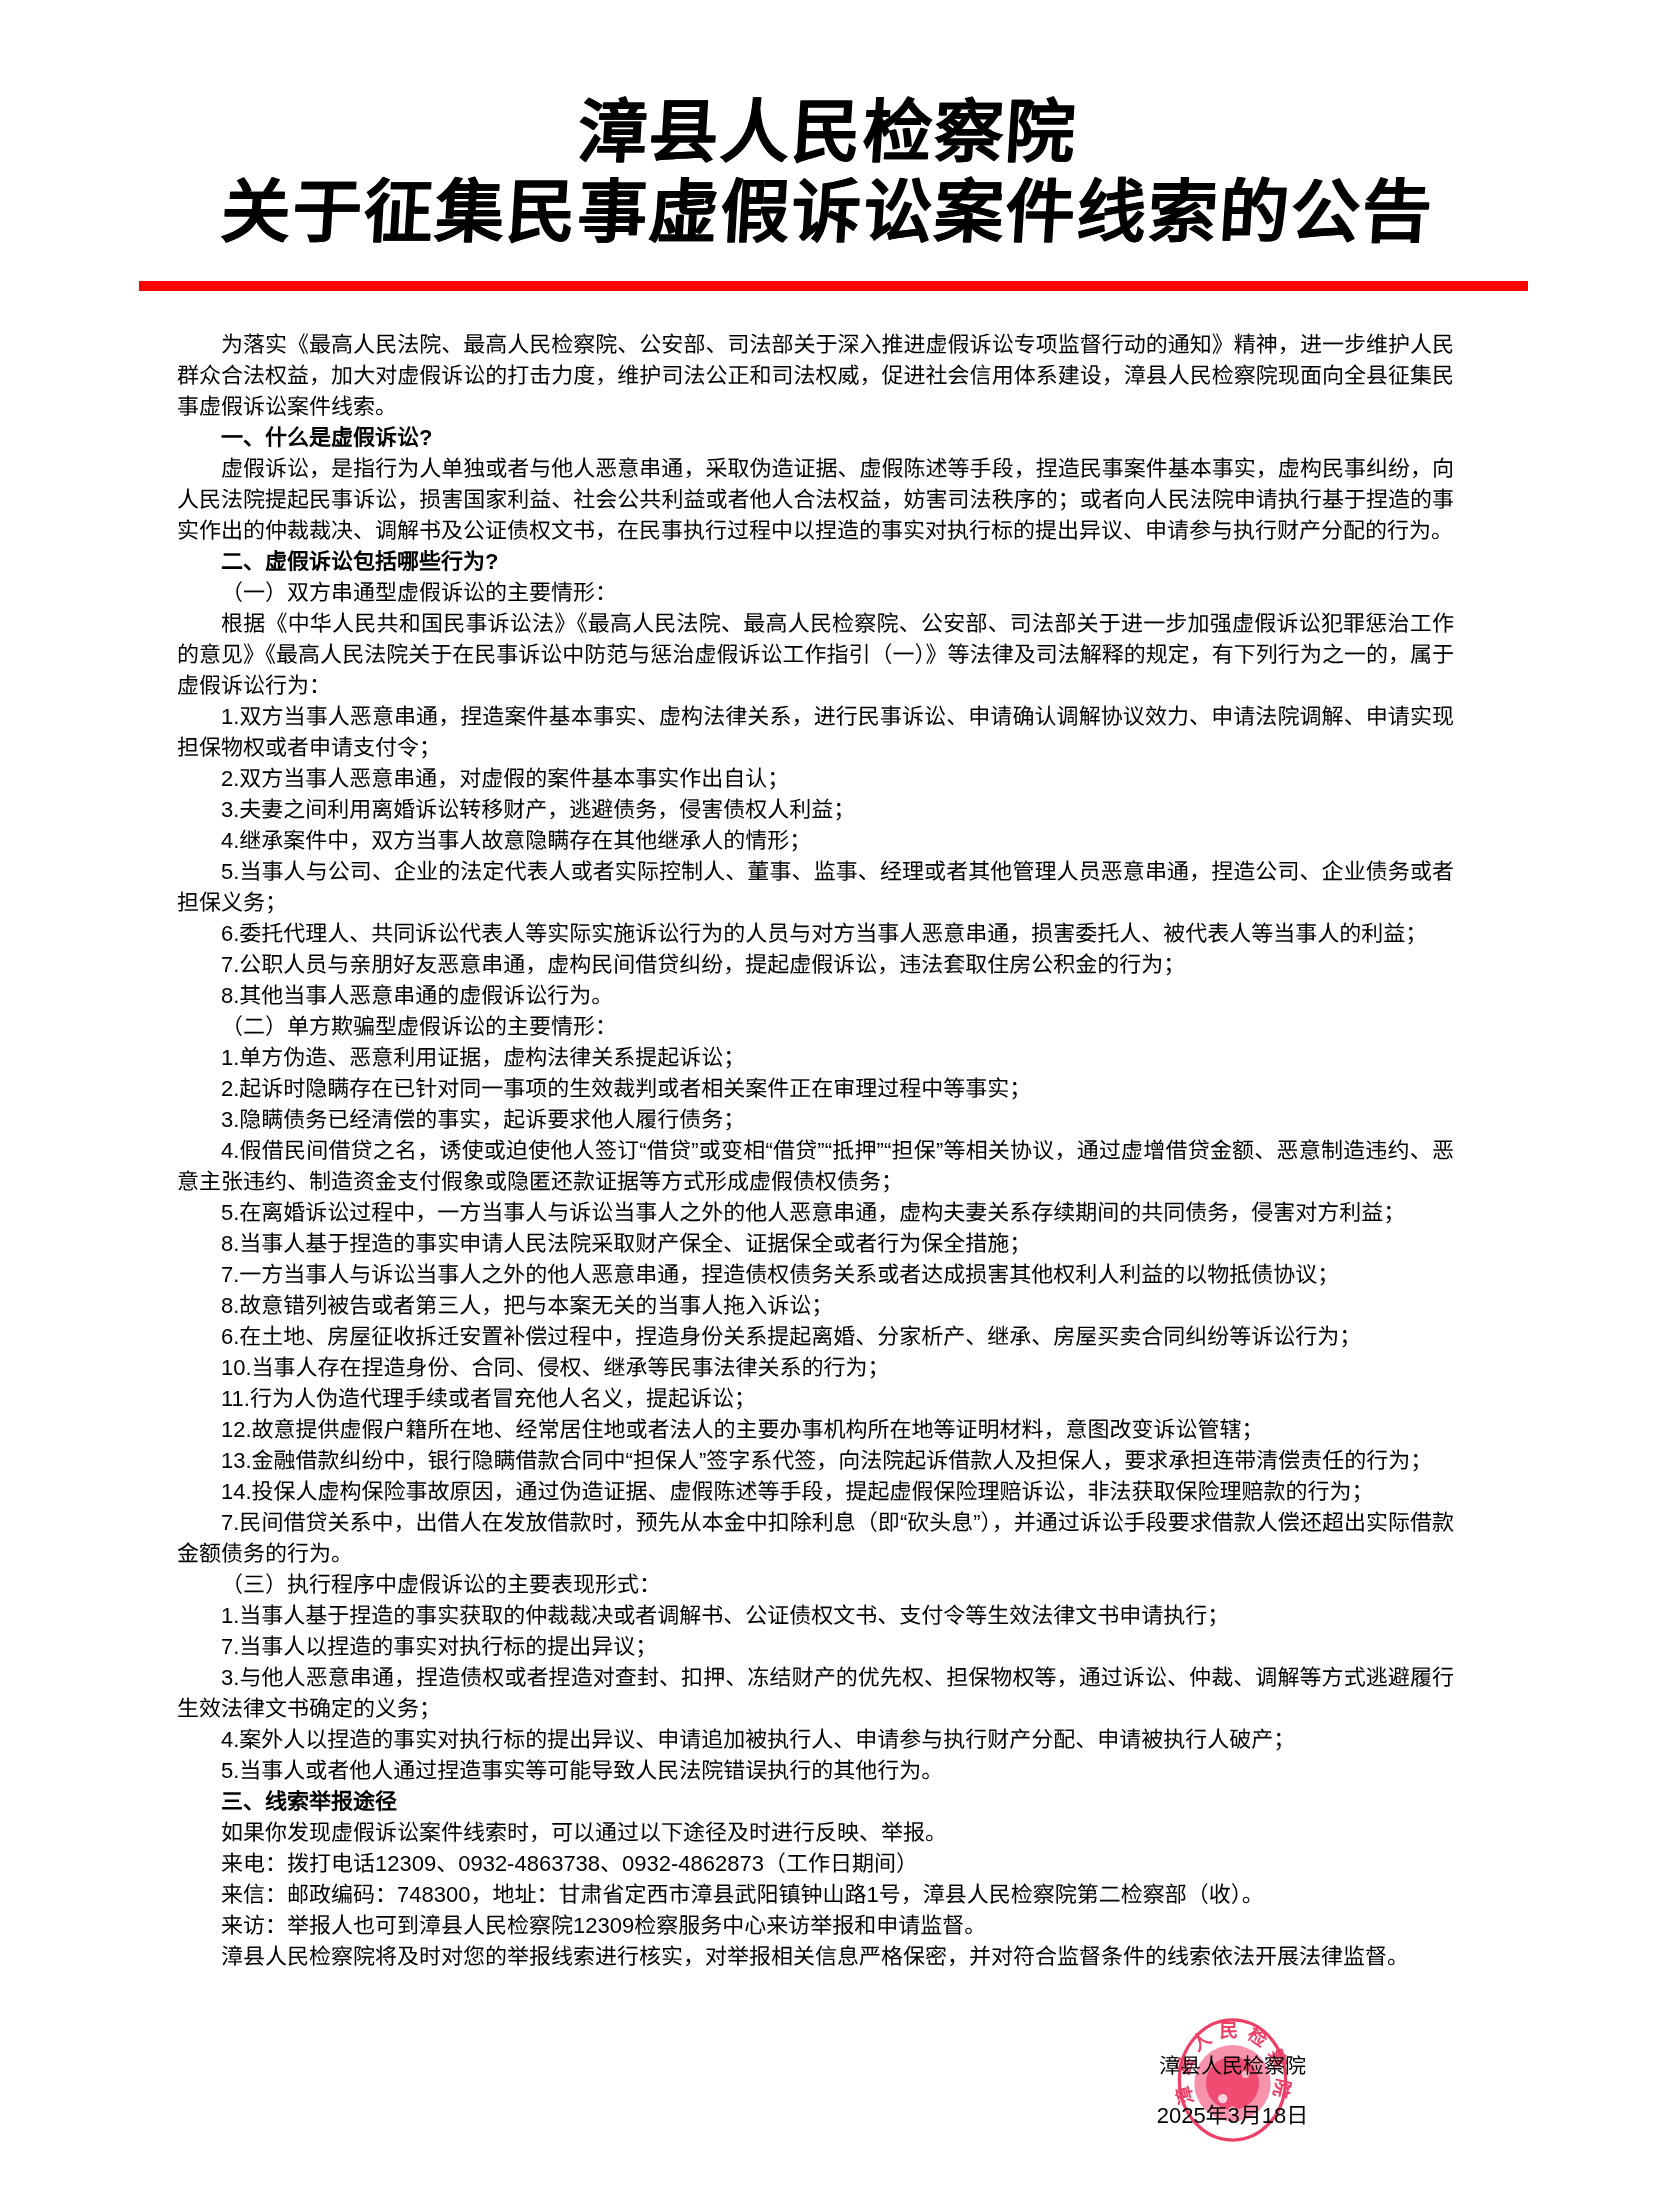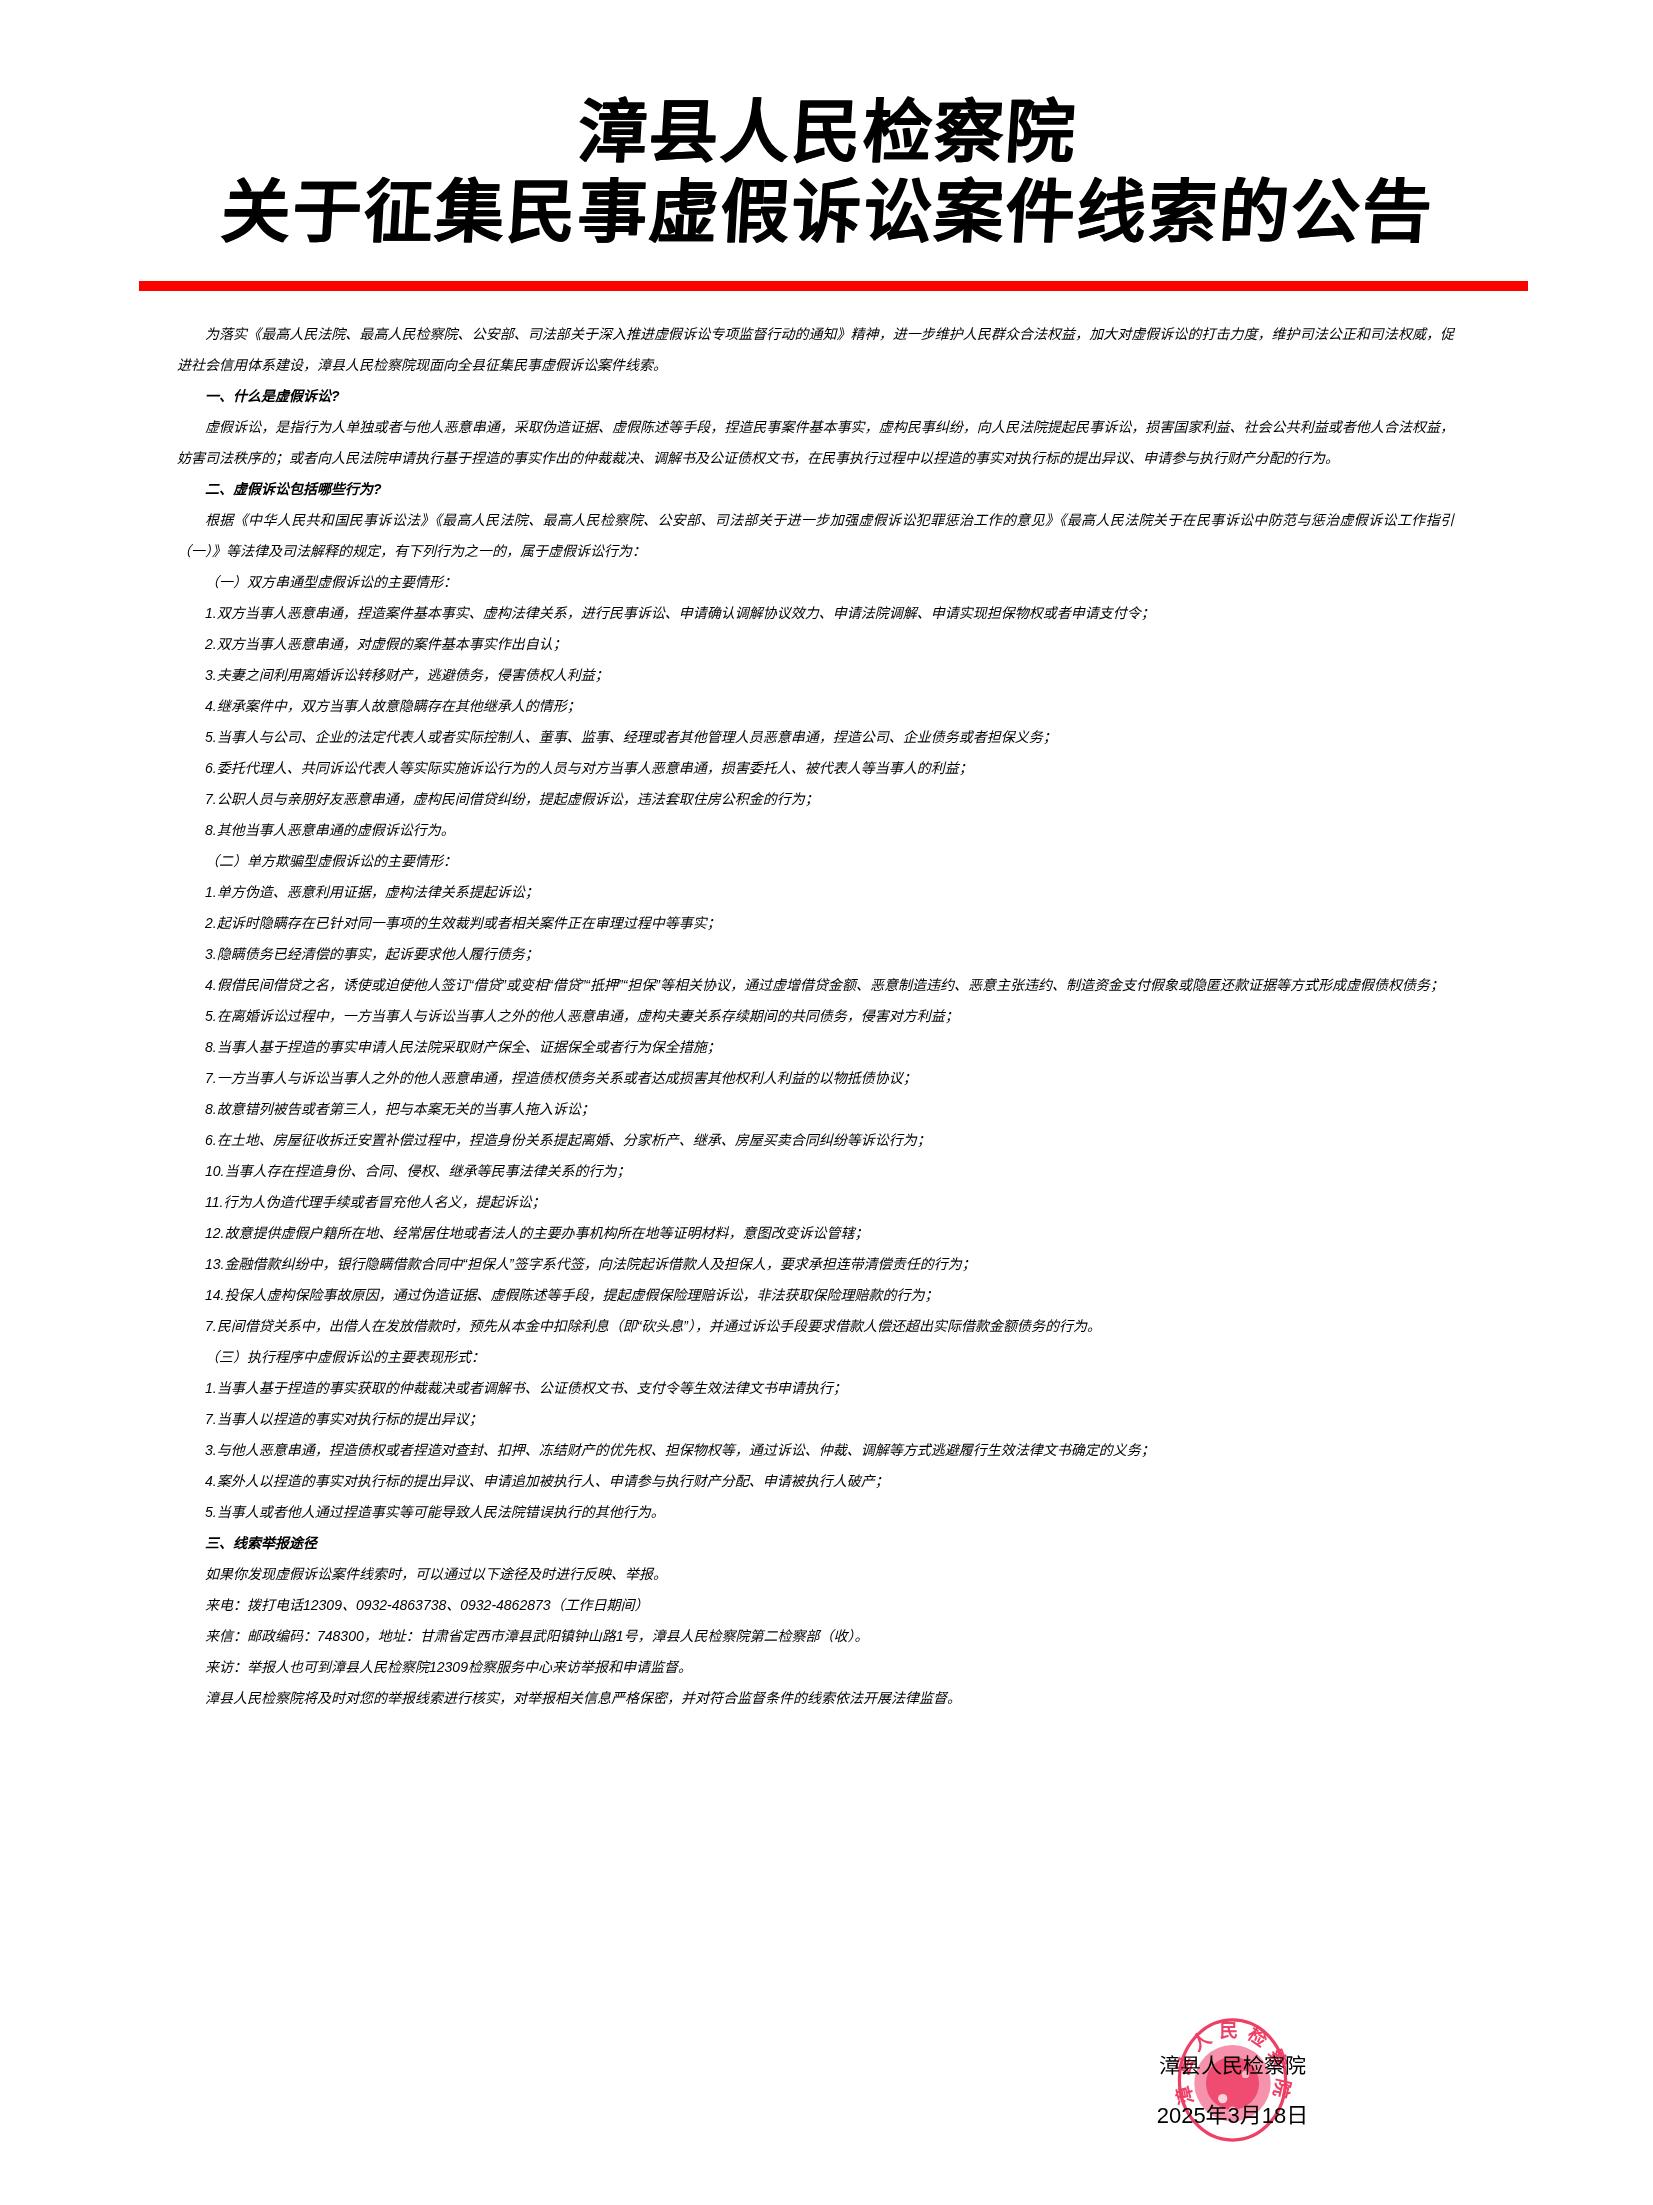--- a/index.html
+++ b/index.html
@@ -26,25 +26,24 @@
 
   
   .rule {
     width: 1389px; height: 10.3px;
     margin: 27.5px 0 0 139px;
     background: #fe0000;
   }
 
   
   .doc-body {
-    margin: 28px 200px 0 177px;
-    font-size: 14px;
+    margin: 38px 200px 0 177px;
+    font-size: 22px;
     line-height: 31px;
     text-align: justify;
-    font-style: italic;
   }
   .doc-body p { margin: 0; text-indent: 2em; }
   .doc-body p.h { font-weight: bold; }
 
   
   .seal-svg { position: absolute; left: 1153px; top: 2005px; width: 159px; height: 156px; }
   .stamp-org {
     position: absolute; left: 1130px; top: 2053px; width: 205px;
     text-align: center; font-size: 21px; line-height: 26px; white-space: nowrap;
   }
@@ -63,22 +62,22 @@
     <div class="title-line">关于征集民事虚假诉讼案件线索的公告</div>
   </header>
 
   <div class="rule" style="background: rgb(254, 0, 0);"></div>
 
   <main class="doc-body" id="doc-body">
       <p class="p">为落实《最高人民法院、最高人民检察院、公安部、司法部关于深入推进虚假诉讼专项监督行动的通知》精神，进一步维护人民群众合法权益，加大对虚假诉讼的打击力度，维护司法公正和司法权威，促进社会信用体系建设，漳县人民检察院现面向全县征集民事虚假诉讼案件线索。</p>
       <p class="h">一、什么是虚假诉讼?</p>
       <p class="p">虚假诉讼，是指行为人单独或者与他人恶意串通，采取伪造证据、虚假陈述等手段，捏造民事案件基本事实，虚构民事纠纷，向人民法院提起民事诉讼，损害国家利益、社会公共利益或者他人合法权益，妨害司法秩序的；或者向人民法院申请执行基于捏造的事实作出的仲裁裁决、调解书及公证债权文书，在民事执行过程中以捏造的事实对执行标的提出异议、申请参与执行财产分配的行为。</p>
       <p class="h">二、虚假诉讼包括哪些行为?</p>
+      <p class="p">（一）双方串通型虚假诉讼的主要情形：</p>
       <p class="p">根据《中华人民共和国民事诉讼法》《最高人民法院、最高人民检察院、公安部、司法部关于进一步加强虚假诉讼犯罪惩治工作的意见》《最高人民法院关于在民事诉讼中防范与惩治虚假诉讼工作指引（一）》等法律及司法解释的规定，有下列行为之一的，属于虚假诉讼行为：</p>
-      <p class="p">（一）双方串通型虚假诉讼的主要情形：</p>
       <p class="p">1.双方当事人恶意串通，捏造案件基本事实、虚构法律关系，进行民事诉讼、申请确认调解协议效力、申请法院调解、申请实现担保物权或者申请支付令；</p>
       <p class="p">2.双方当事人恶意串通，对虚假的案件基本事实作出自认；</p>
       <p class="p">3.夫妻之间利用离婚诉讼转移财产，逃避债务，侵害债权人利益；</p>
       <p class="p">4.继承案件中，双方当事人故意隐瞒存在其他继承人的情形；</p>
       <p class="p">5.当事人与公司、企业的法定代表人或者实际控制人、董事、监事、经理或者其他管理人员恶意串通，捏造公司、企业债务或者担保义务；</p>
       <p class="p">6.委托代理人、共同诉讼代表人等实际实施诉讼行为的人员与对方当事人恶意串通，损害委托人、被代表人等当事人的利益；</p>
       <p class="p">7.公职人员与亲朋好友恶意串通，虚构民间借贷纠纷，提起虚假诉讼，违法套取住房公积金的行为；</p>
       <p class="p">8.其他当事人恶意串通的虚假诉讼行为。</p>
       <p class="p">（二）单方欺骗型虚假诉讼的主要情形：</p>
       <p class="p">1.单方伪造、恶意利用证据，虚构法律关系提起诉讼；</p>

